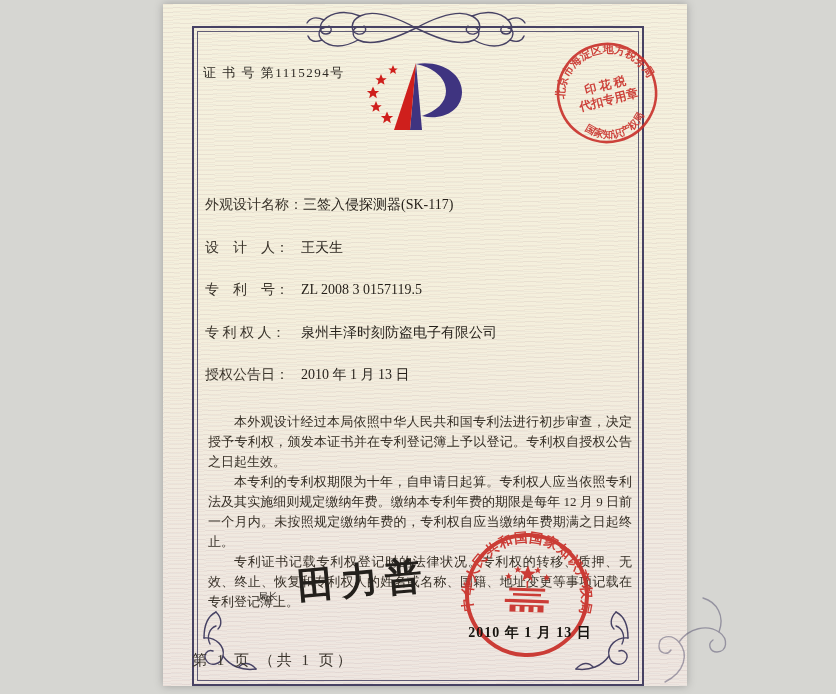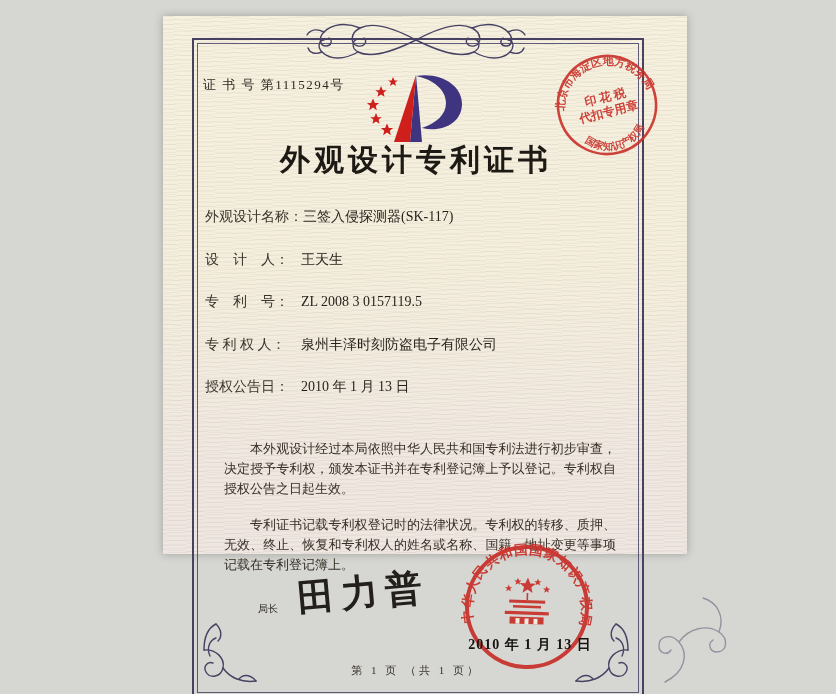--- a/index.html
+++ b/index.html
@@ -6,21 +6,21 @@
   body{
     width:836px;height:694px;
     font-family:"Liberation Serif","DejaVu Serif",serif;
     background:#d6d6d2;
   }
   .stage{
     position:relative;width:836px;height:694px;overflow:hidden;
     background:linear-gradient(115deg,#d2d2ce 0%,#d7d7d3 55%,#dedeb a 0,#dedeba 0,#dfdfdb 80%,#e5e5e1 100%);
   }
   .paper{
-    position:absolute;left:163px;top:16px;width:524px;height:538px;
+    position:absolute;left:163px;top:4px;width:524px;height:682px;
     background:
       repeating-linear-gradient(177deg,rgba(186,140,140,0.10) 0 1px,rgba(0,0,0,0) 1px 4px),
       repeating-linear-gradient(183deg,rgba(120,120,150,0.06) 0 1px,rgba(0,0,0,0) 1px 5px),
       linear-gradient(180deg,#f5f1de 0%,#f4efdc 45%,#f0e9e0 78%,#eee6e0 100%);
     box-shadow:0 0 8px rgba(60,60,60,.35);
   }
   .frame{
     position:absolute;left:29px;top:22px;width:448px;height:656px;
     border:2px solid #474264;
   }
@@ -40,37 +40,37 @@
   }
   .fields{position:absolute;left:42px;top:192px;width:420px;}
   .field-row{height:24px;margin-bottom:18.5px;font-size:14px;color:#322d26;white-space:nowrap;}
   .field-label{display:inline-block;min-width:96px;color:#3b352c;}
   .field-value{color:#241f19;}
   .body-text{
     position:absolute;left:45px;top:408px;width:424px;
     font-size:13px;line-height:20px;color:#362f26;
     text-align:justify;
   }
-  .body-text p{margin:16px;text-indent:2em;font-family:Liberation Mono, monospace;}
+  .body-text p{margin:0;text-indent:2em;}
   .director-row{position:absolute;left:95px;top:586px;font-size:10px;color:#2b2620;}
   .signature{
     position:absolute;left:134px;top:552px;
     font-size:37px;font-weight:bold;color:#23201c;
     transform:rotate(-5deg);letter-spacing:7px;
     font-family:"DejaVu Sans","Liberation Sans",sans-serif;
   }
   .tax-stamp{position:absolute;left:389px;top:34px;width:110px;height:110px;transform:rotate(-14deg);opacity:.9;}
   .office-seal{position:absolute;left:297px;top:524px;width:134px;height:134px;transform:rotate(2deg);opacity:.93;}
   .issue-date{
     position:absolute;left:292px;top:620px;width:150px;text-align:center;
     font-size:14px;font-weight:bold;color:#17140f;letter-spacing:1px;z-index:5;
   }
   .page-footer{
-    position:absolute;left:29px;top:647px;width:448px;text-align:center;
-    font-size:11px;letter-spacing:3px;color:#3a342c;
+    position:absolute;left:29px;top:647px;width:448px;
+    font-size:15px;letter-spacing:3px;color:#3a342c;
   }
   .ornament-top{position:absolute;left:143px;top:2px;width:220px;height:46px;}
   .corner-fl{position:absolute;width:66px;height:66px;}
   .corner-bl{left:33px;top:606px;}
   .corner-br{left:407px;top:606px;transform:scaleX(-1);}
   .ext-swirl{position:absolute;left:655px;top:592px;width:90px;height:95px;opacity:.45;}
   .navy{stroke:#474264;fill:none;stroke-width:1.4;stroke-linecap:round;}
 </style>
 </head>
 <body>
@@ -143,21 +143,20 @@
       <text fill="#c9302a" font-size="11" font-weight="bold">
         <textPath href="#taxTop" startOffset="50%" text-anchor="middle">北京市海淀区地方税务局</textPath>
       </text>
       <text fill="#c9302a" font-size="10" font-weight="bold">
         <textPath href="#taxBottom" startOffset="50%" text-anchor="middle">国家知识产权局</textPath>
       </text>
       <text x="55" y="51" text-anchor="middle" fill="#c9302a" font-size="12" font-weight="bold">印 花 税</text>
       <text x="55" y="66" text-anchor="middle" fill="#c9302a" font-size="12" font-weight="bold">代扣专用章</text>
     </svg>
 
-    <div class="title">外观设计专利证书</div>
 
     <div class="fields">
       <div class="field-row">
         <span class="field-label">外观设计名称：</span><span class="field-value">三签入侵探测器(SK-117)</span>
       </div>
       <div class="field-row">
         <span class="field-label">设　计　人：</span><span class="field-value">王天生</span>
       </div>
       <div class="field-row">
         <span class="field-label">专　利　号：</span><span class="field-value">ZL 2008 3 0157119.5</span>
@@ -165,20 +164,21 @@
       <div class="field-row">
         <span class="field-label">专 利 权 人：</span><span class="field-value">泉州丰泽时刻防盗电子有限公司</span>
       </div>
       <div class="field-row">
         <span class="field-label">授权公告日：</span><span class="field-value">2010 年 1 月 13 日</span>
       </div>
     </div>
 
     <div class="body-text">
       <p>本外观设计经过本局依照中华人民共和国专利法进行初步审查，决定授予专利权，颁发本证书并在专利登记簿上予以登记。专利权自授权公告之日起生效。</p>
+      <p>本专利的专利权期限为十年，自申请日起算。专利权人应当依照专利法及其实施细则规定缴纳年费。缴纳本专利年费的期限是每年 12 月 9 日前一个月内。未按照规定缴纳年费的，专利权自应当缴纳年费期满之日起终止。</p>
       <p>专利证书记载专利权登记时的法律状况。专利权的转移、质押、无效、终止、恢复和专利权人的姓名或名称、国籍、地址变更等事项记载在专利登记簿上。</p>
     </div>
 
     <div class="director-row">局长</div>
     <div class="signature">田力普</div>
 
     <svg class="office-seal" viewBox="0 0 134 134">
       <circle cx="67" cy="67" r="60" fill="none" stroke="#c9302a" stroke-width="4"></circle>
       <defs>
         <path id="sealRing" d="M 19,96 A 55,55 0 1 1 115,96"></path>

